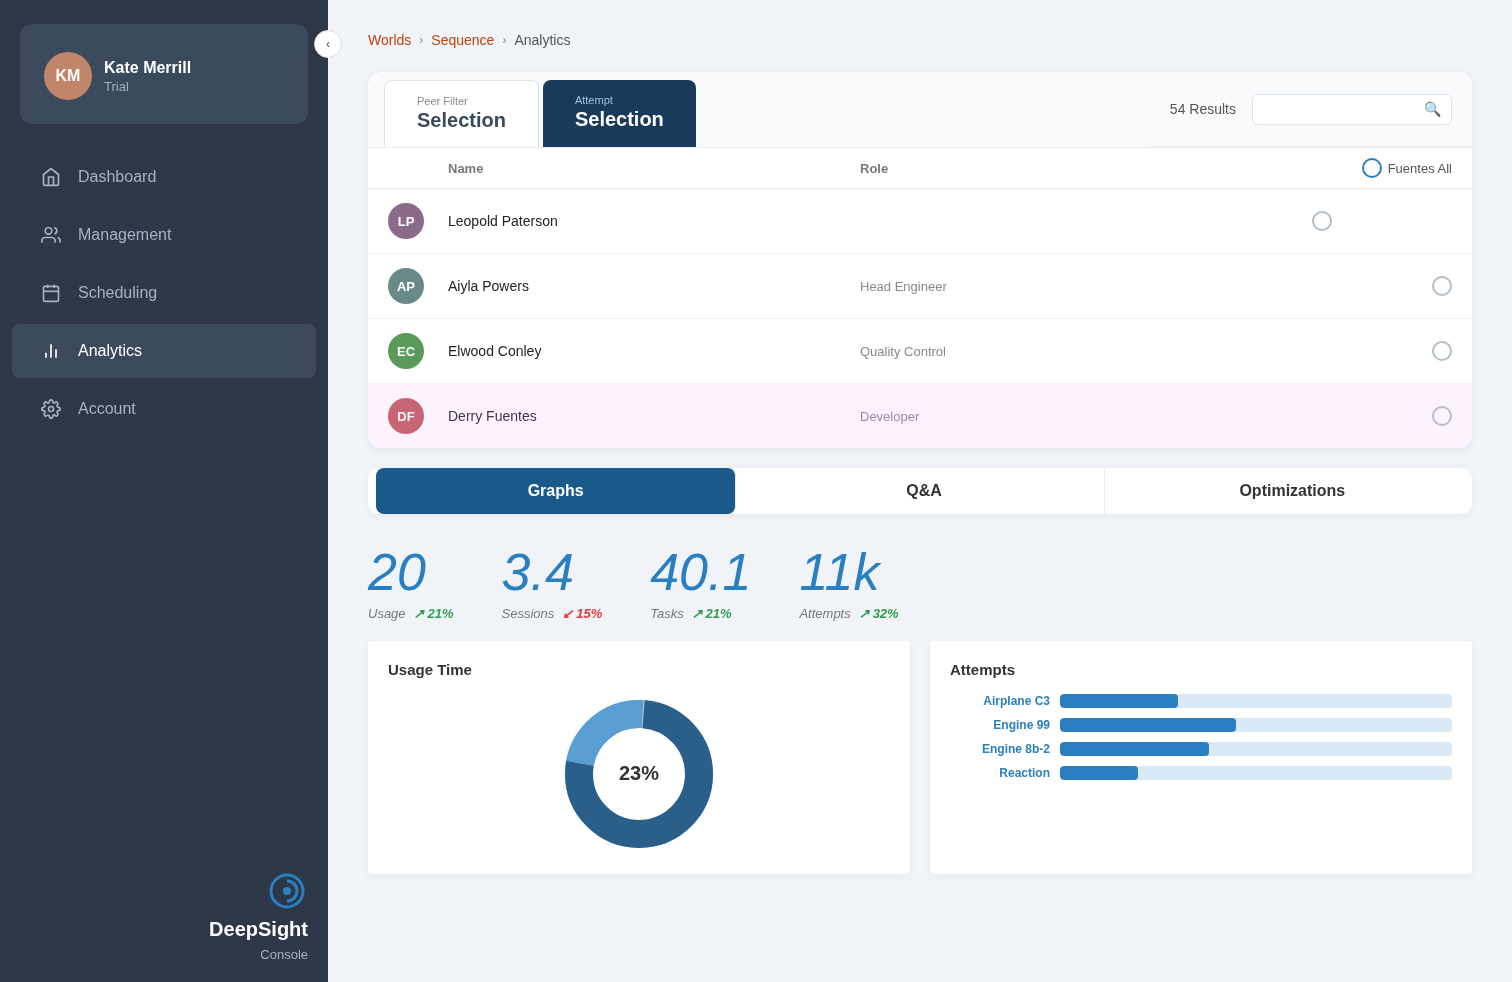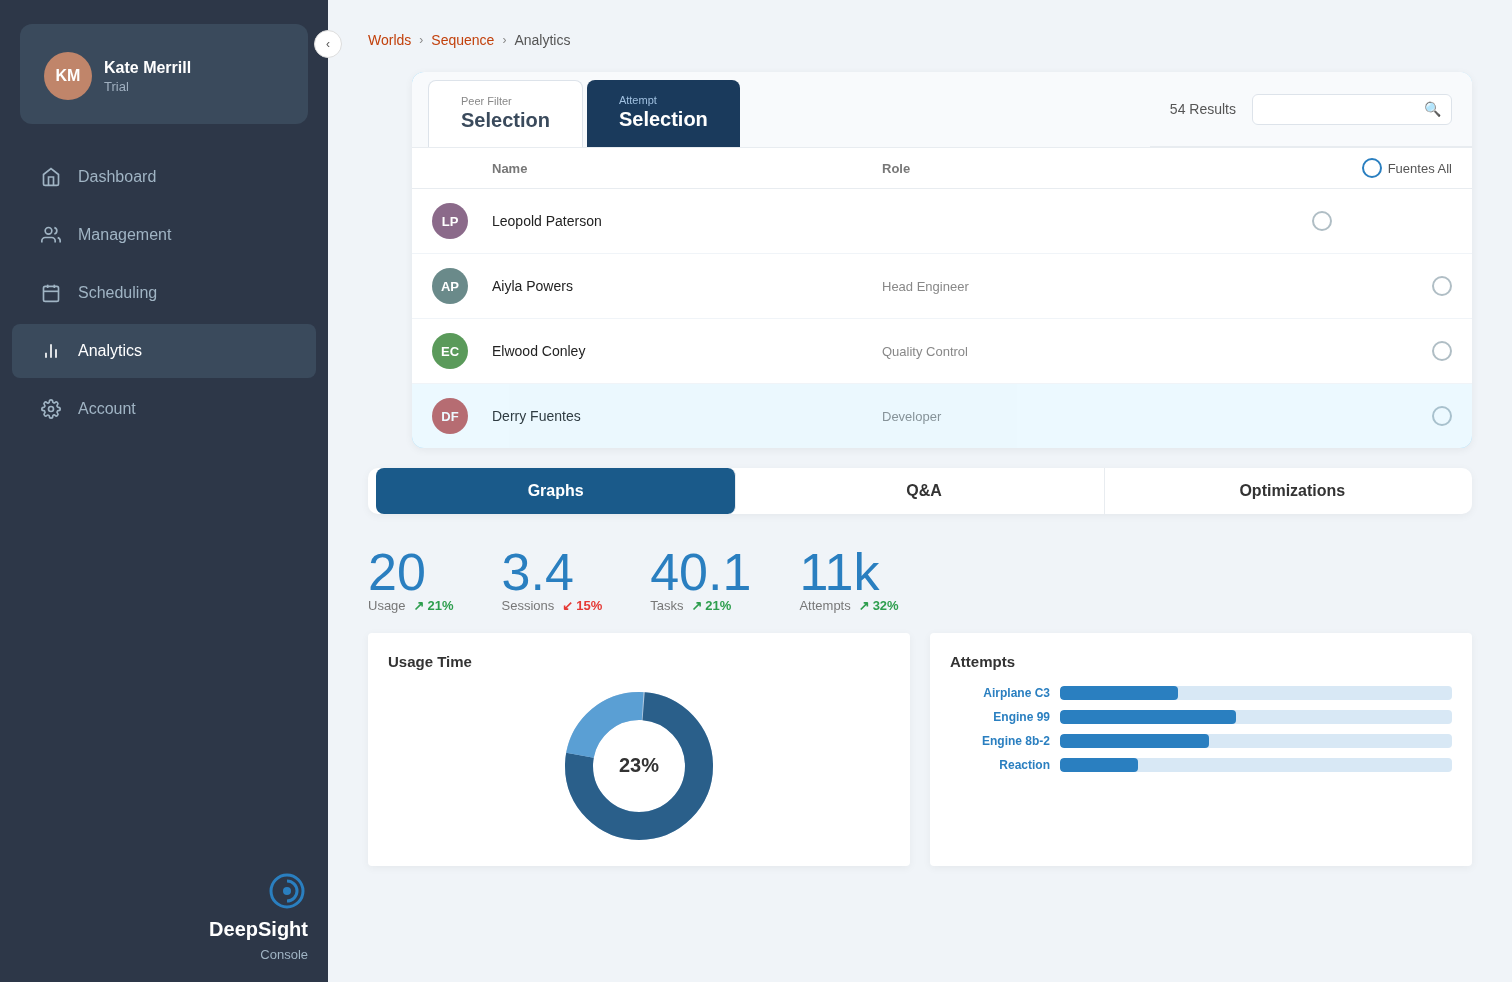--- a/index.html
+++ b/index.html
@@ -146,25 +146,24 @@
       color: #888;
       font-size: 12px;
     }
     .breadcrumb-current {
       color: #555;
       font-weight: 500;
     }
 
     
     .peer-filter-section {
-      background: #7dd3fc;
+      background: #f0abfc;
       border-radius: 12px;
       overflow: hidden;
       box-shadow: 0 2px 8px rgba(0,0,0,0.06);
-      margin-left: 44px;
     }
     .filter-tab {
       padding: 14px 32px;
       cursor: pointer;
       border-bottom: 2px solid transparent;
       display: flex;
       flex-direction: column;
       gap: 2px;
     }
     .filter-tab .tab-label-small {
@@ -331,21 +330,22 @@
     
     .stats-row {
       display: flex;
       gap: 48px;
       align-items: flex-end;
       padding: 12px 0 0;
     }
     .stat-item {
       display: flex;
       flex-direction: column;
-      gap: 0;
+      gap: 8px;
+      font-style: italic;
     }
     .stat-value {
       font-size: 52px;
       font-weight: 300;
       color: #2a7fc0;
       line-height: 1;
     }
     .stat-label {
       font-size: 13px;
       color: #777;

